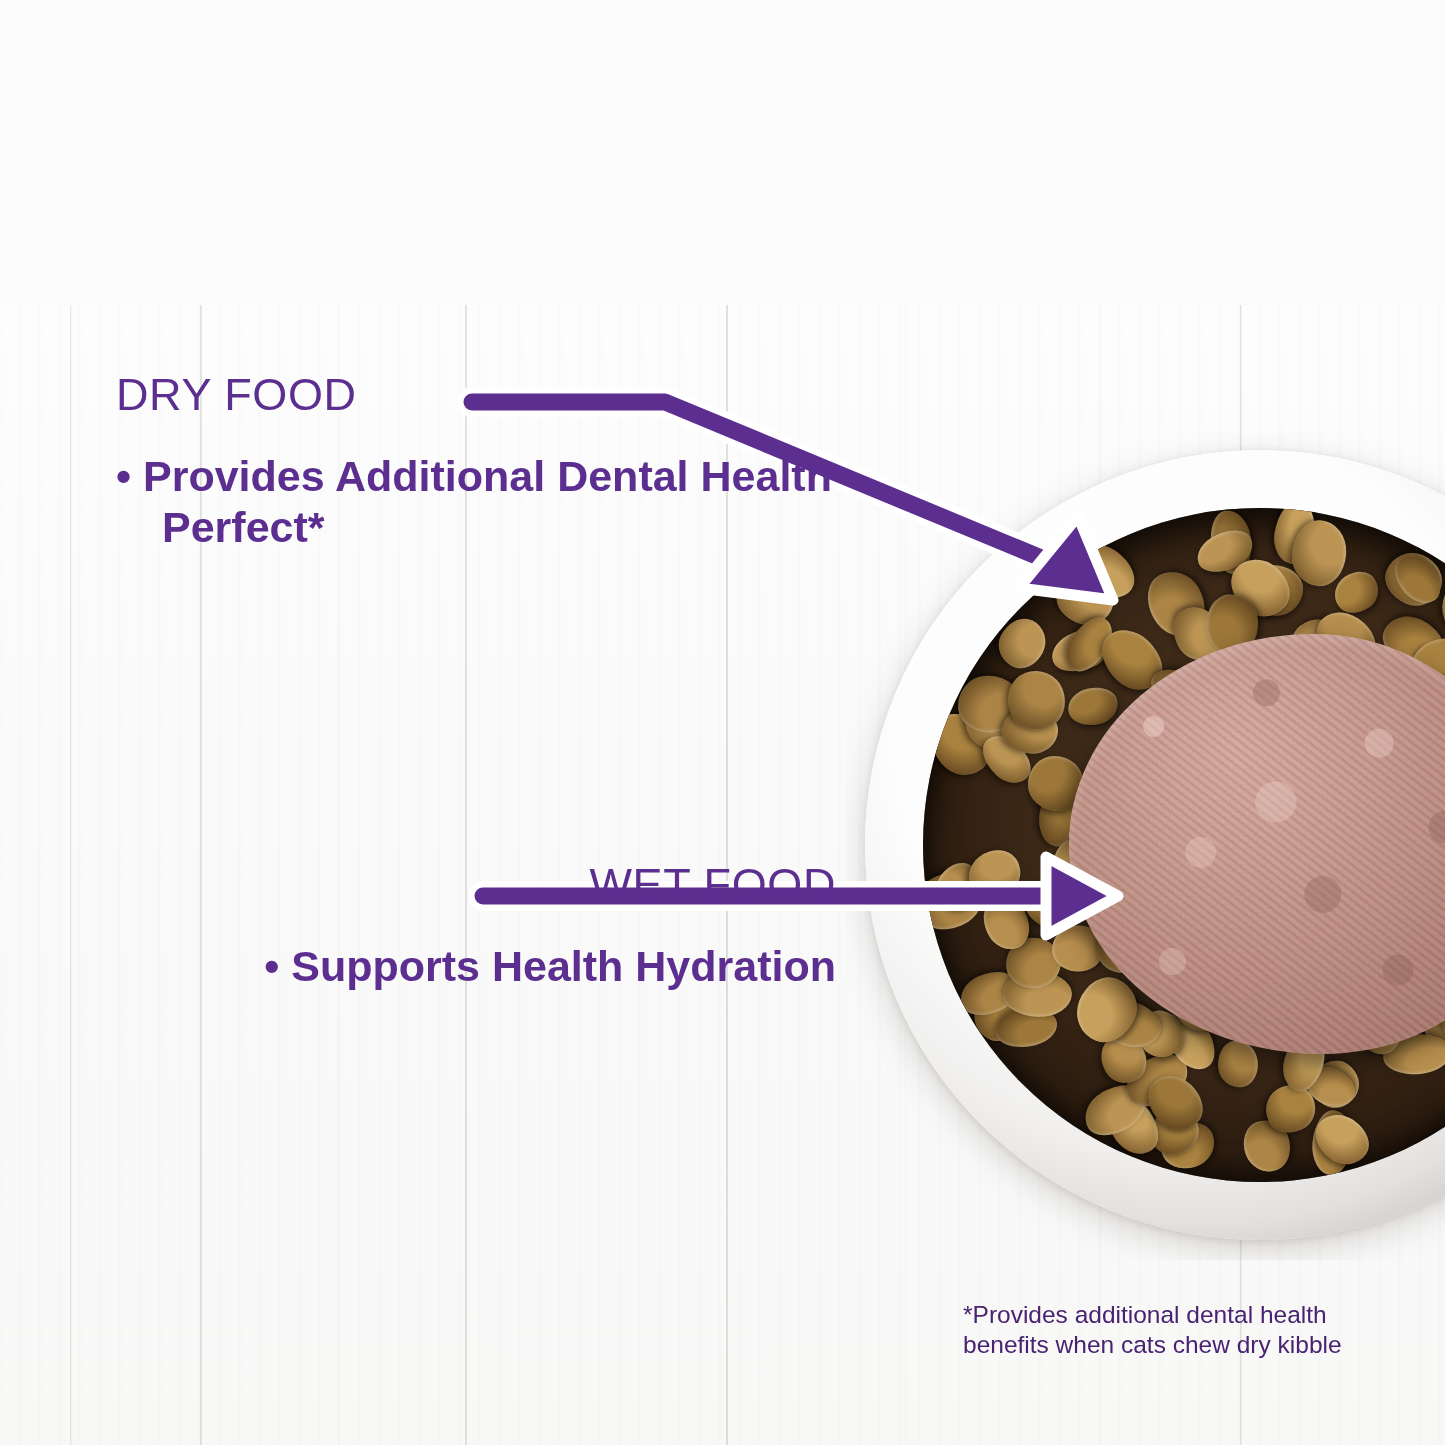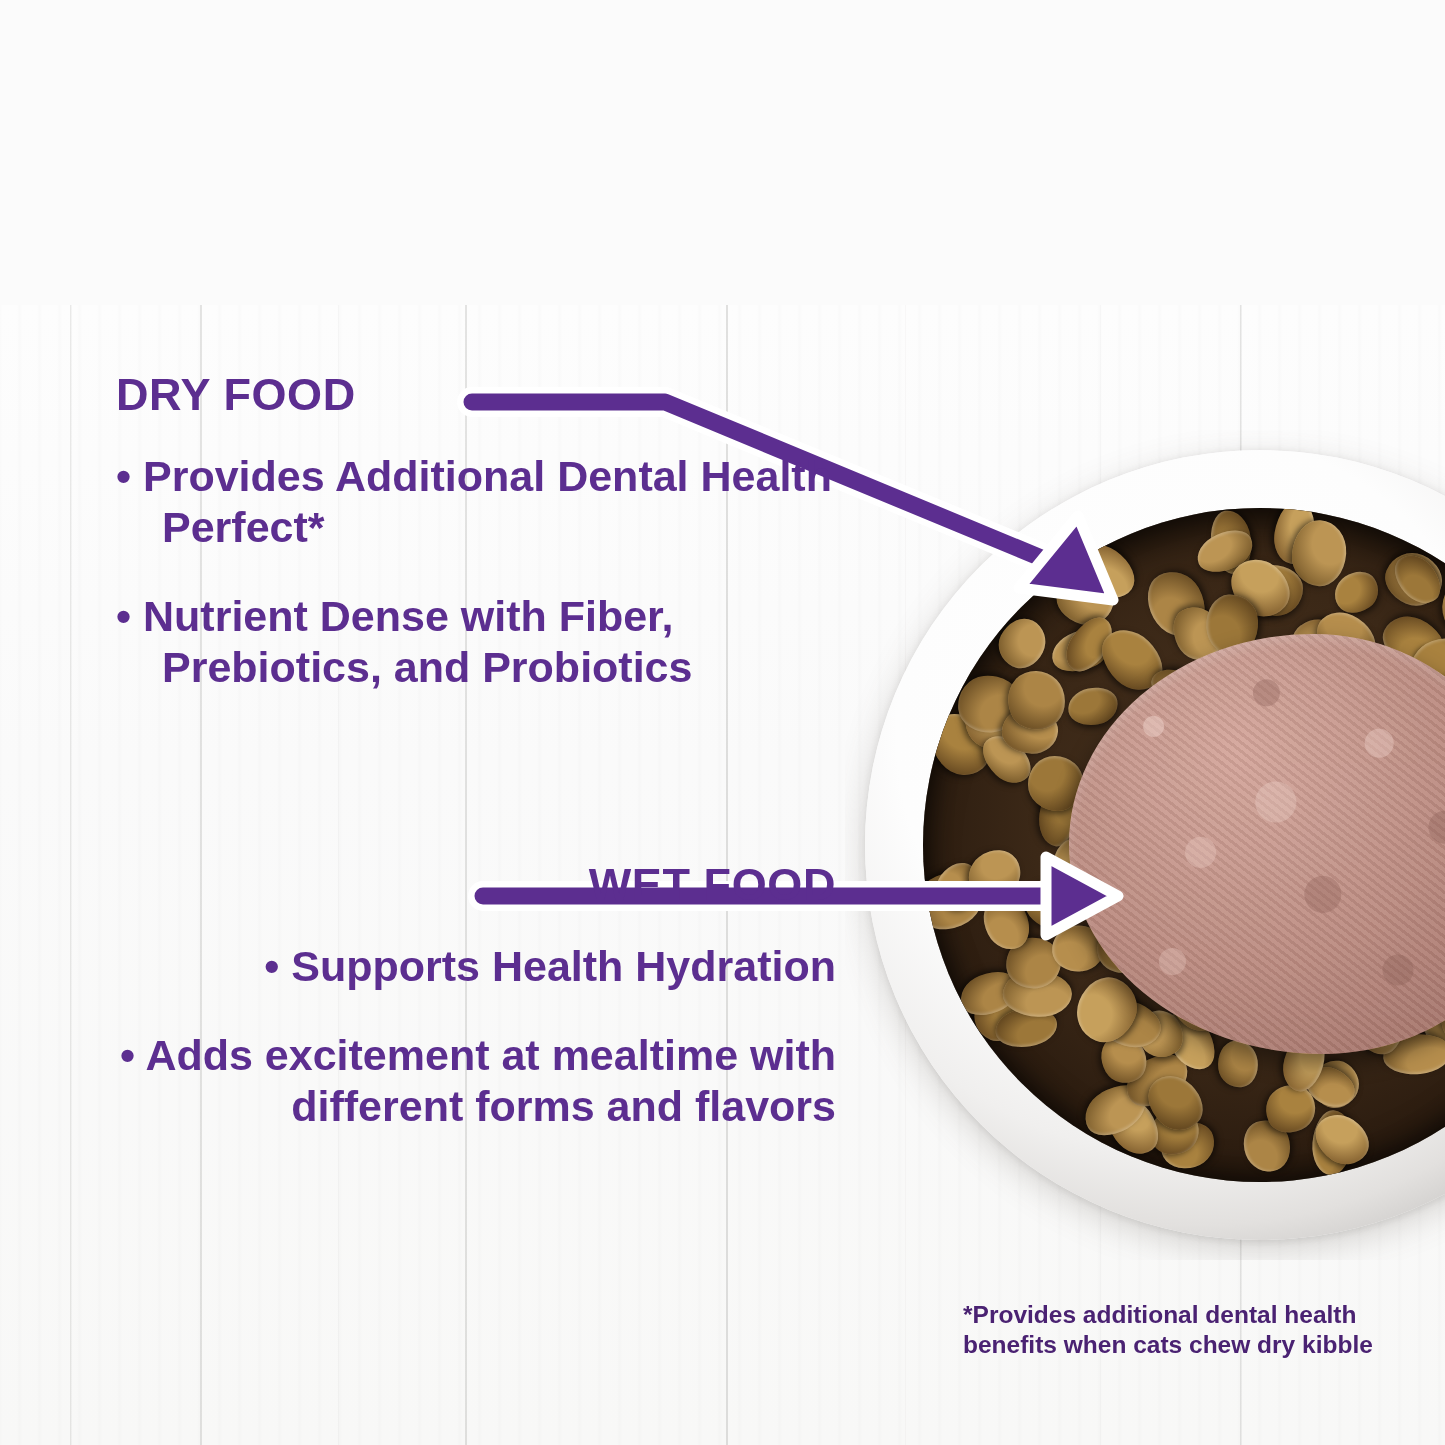--- a/index.html
+++ b/index.html
@@ -88,34 +88,34 @@
       radial-gradient(circle at 44% 40%, rgba(255,238,230,.34) 0 20px, transparent 21px),
       repeating-linear-gradient(38deg, rgba(110,70,62,.18) 0 3px, rgba(255,230,220,.12) 3px 7px);
   }
 
   
   .arrows{position:absolute;left:0;top:0;width:1445px;height:1445px;pointer-events:none;}
 
   
   .copy{position:absolute;left:116px;top:372px;width:720px;}
   .sec-head{
-    color:#5C2E90;font-weight:700;font-size:45px;letter-spacing:.6px;
+    color:#5C2E90;font-weight:400;font-size:45px;letter-spacing:.6px;
     line-height:1;margin:0 0 34px 0;
   }
   .wet-head{margin-top:0;}
   .bul{
     color:#5C2E90;font-weight:600;font-size:43px;line-height:1.19;
     margin:0 0 38px 0;text-indent:-46px;padding-left:46px;
   }
   .bul .dot{font-size:43px;}
   .sec-wet{position:absolute;left:116px;top:862px;width:720px;text-align:right;}
 
   .footnote{
     position:absolute;left:963px;top:1300px;width:420px;
-    color:#4A2272;font-weight:700;font-size:24.5px;line-height:1.22;
+    color:#4A2272;font-weight:400;font-size:24.5px;line-height:1.22;
     text-align:left;
   }
 </style>
 </head>
 <body>
 
 <div id="stage">
 
   <div class="wood">
     <div class="grain" style="left:70px;"></div>
@@ -261,24 +261,22 @@
     <g>
       <path d="M 483 896 L 1063 896" fill="none" stroke="#FFFFFF" stroke-width="30" stroke-linecap="round"></path>
       <path d="M 483 896 L 1058 896" fill="none" stroke="#5C2E90" stroke-width="17" stroke-linecap="round"></path>
       <path d="M 1118 896 L 1046 857 L 1046 935 Z" fill="#5C2E90" stroke="#FFFFFF" stroke-width="11" stroke-linejoin="round"></path>
     </g>
   </svg>
 
   <div class="copy">
     <div class="sec-head">DRY FOOD</div>
     <p class="bul"><span class="dot">•</span> <span>Provides Additional Dental Health Perfect*</span></p>
-    <p class="bul"><span class="dot">•</span> <span>Nutrient Dense with Fiber, Prebiotics, and Probiotics</span></p>
   </div>
 
   <div class="sec-wet">
     <div class="sec-head wet-head">WET FOOD</div>
     <p class="bul"><span class="dot">•</span> <span>Supports Health Hydration</span></p>
-    <p class="bul"><span class="dot">•</span> <span>Adds excitement at mealtime with different forms and flavors</span></p>
   </div>
 
   <div class="footnote">*Provides additional dental health benefits when cats chew dry kibble</div>
 
 </div>
 
 </body></html>

